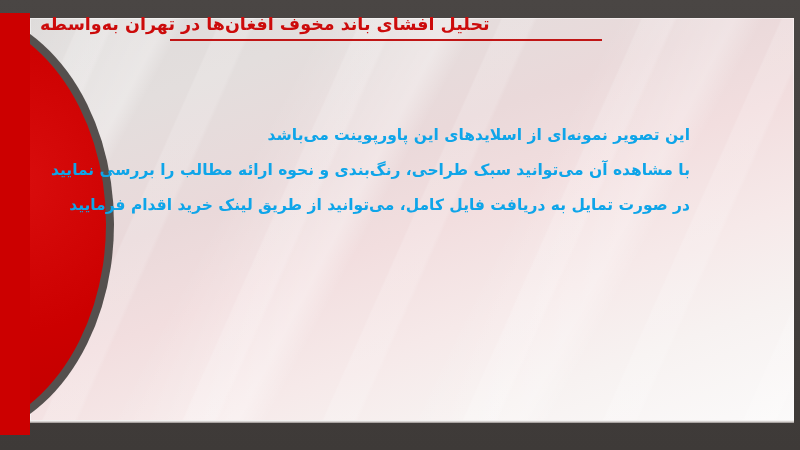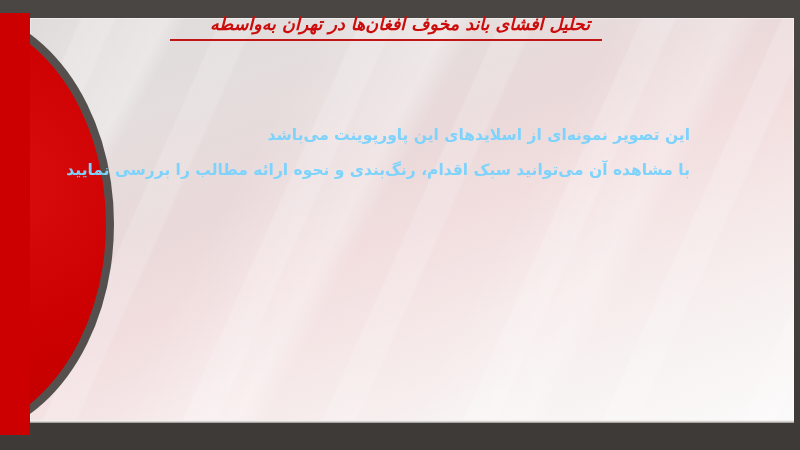--- a/index.html
+++ b/index.html
@@ -110,22 +110,21 @@
     height: 422px;
     background: #cc0000;
   }
 
   
   .title-block {
     position: absolute;
     left: 40px;
     top: 10px;
     width: 720px;
-    text-align: center;
-    font-style: italic;
+    text-align: left;
   }
   .title-line {
     color: #cc0b0b;
     font-size: 17.5px;
     font-weight: bold;
     line-height: 28px;
     white-space: nowrap;
     direction: rtl;
   }
   .title-underline {
@@ -139,21 +138,21 @@
   
   .body-block {
     position: absolute;
     right: 110px;
     top: 118px;
     width: 590px;
     text-align: right;
     direction: rtl;
   }
   .body-line {
-    color: #7dd3fc;
+    color: #0ea5e9;
     font-size: 15.5px;
     line-height: 35px;
     white-space: nowrap;
     font-weight: 600;
   }
 </style>
 </head>
 <body>
 
 <div id="slide">
@@ -168,16 +167,17 @@
   <div class="red-ellipse"></div>
   <div class="red-strip"></div>
 
   <div class="title-block">
     <div class="title-line">تحلیل افشای باند مخوف افغان‌ها در تهران به‌واسطه</div>
     <div class="title-underline"></div>
   </div>
 
   <div class="body-block">
     <div class="body-line">این تصویر نمونه‌ای از اسلایدهای این پاورپوینت می‌باشد</div>
-    <div class="body-line">با مشاهده آن می‌توانید سبک اقدام، رنگ‌بندی و نحوه ارائه مطالب را بررسی نمایید</div>
+    <div class="body-line">با مشاهده آن می‌توانید سبک طراحی، رنگ‌بندی و نحوه ارائه مطالب را بررسی نمایید</div>
+    <div class="body-line">در صورت تمایل به دریافت فایل کامل، می‌توانید از طریق لینک خرید اقدام فرمایید</div>
   </div>
 
 </div>
 
 </body></html>

